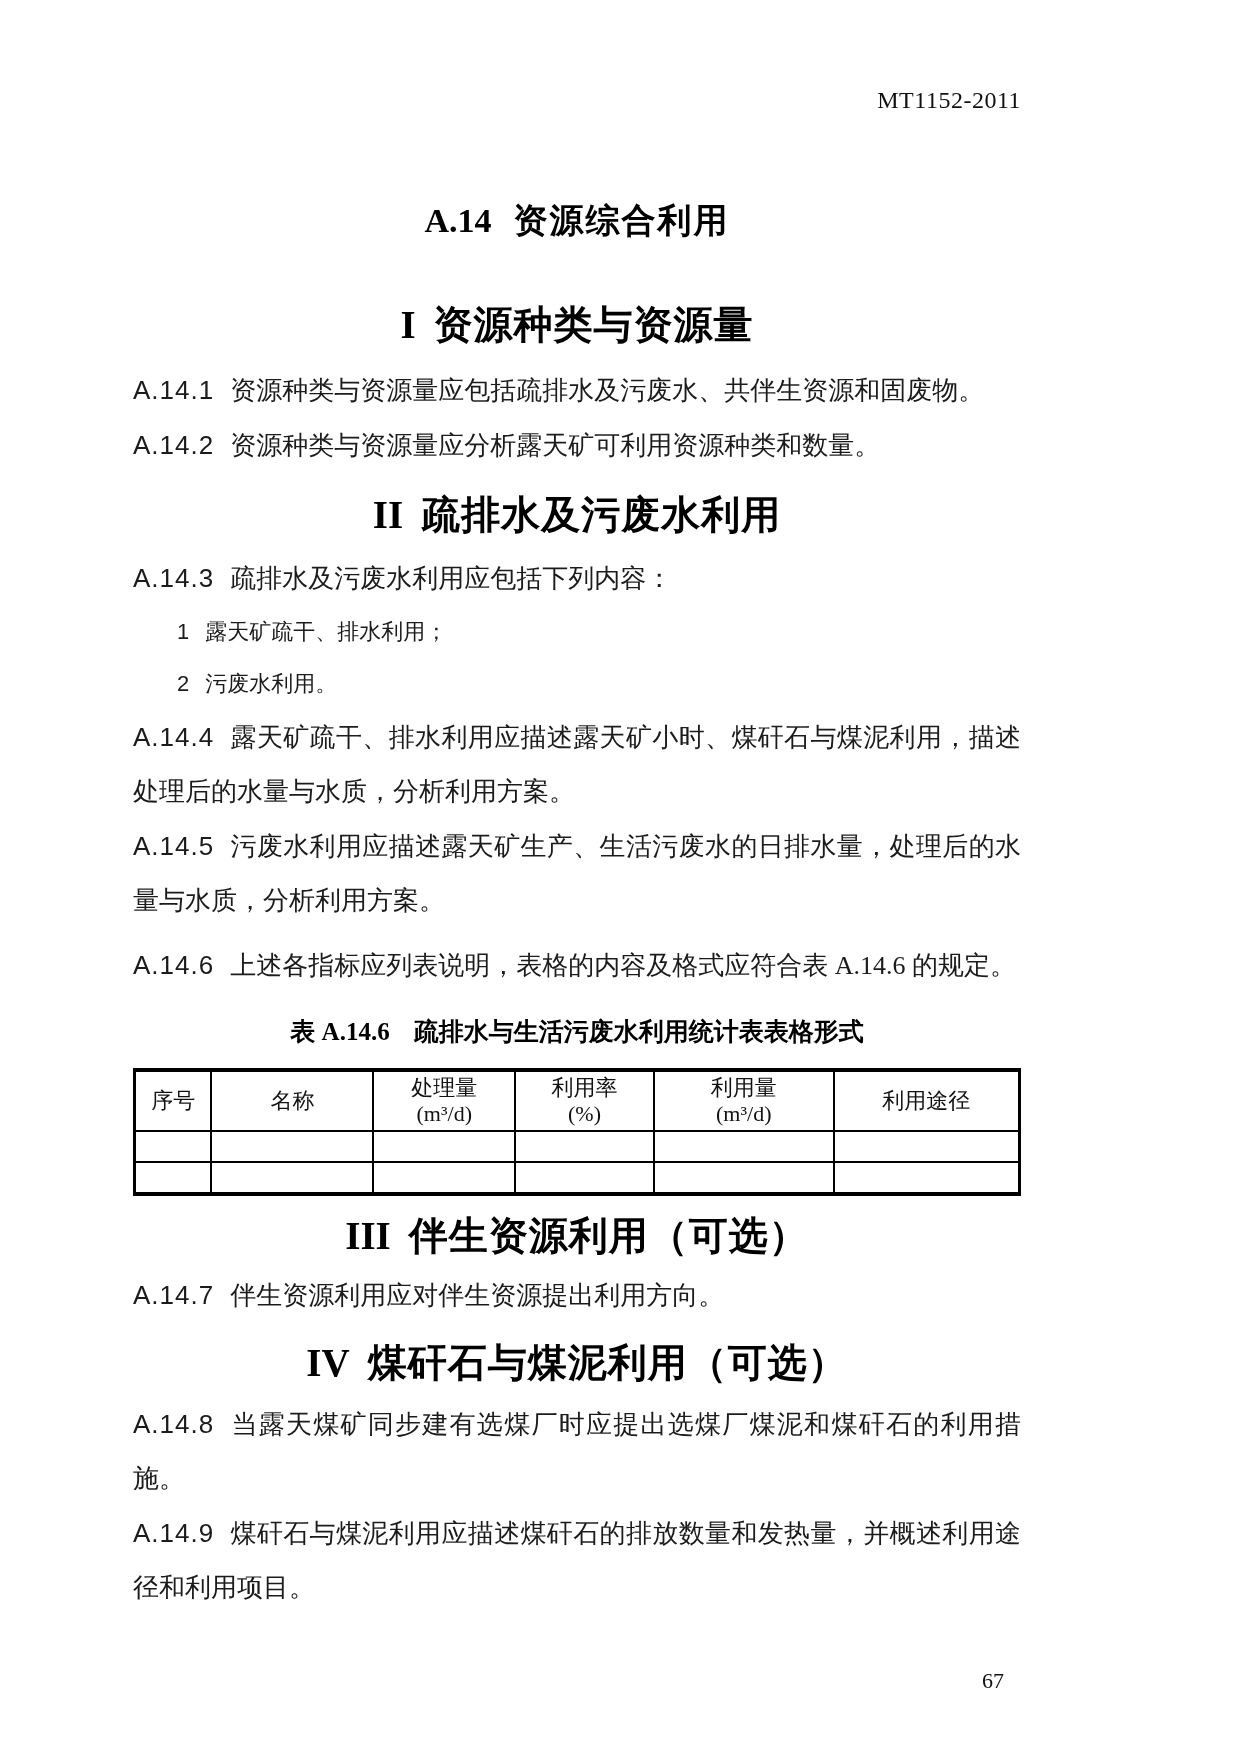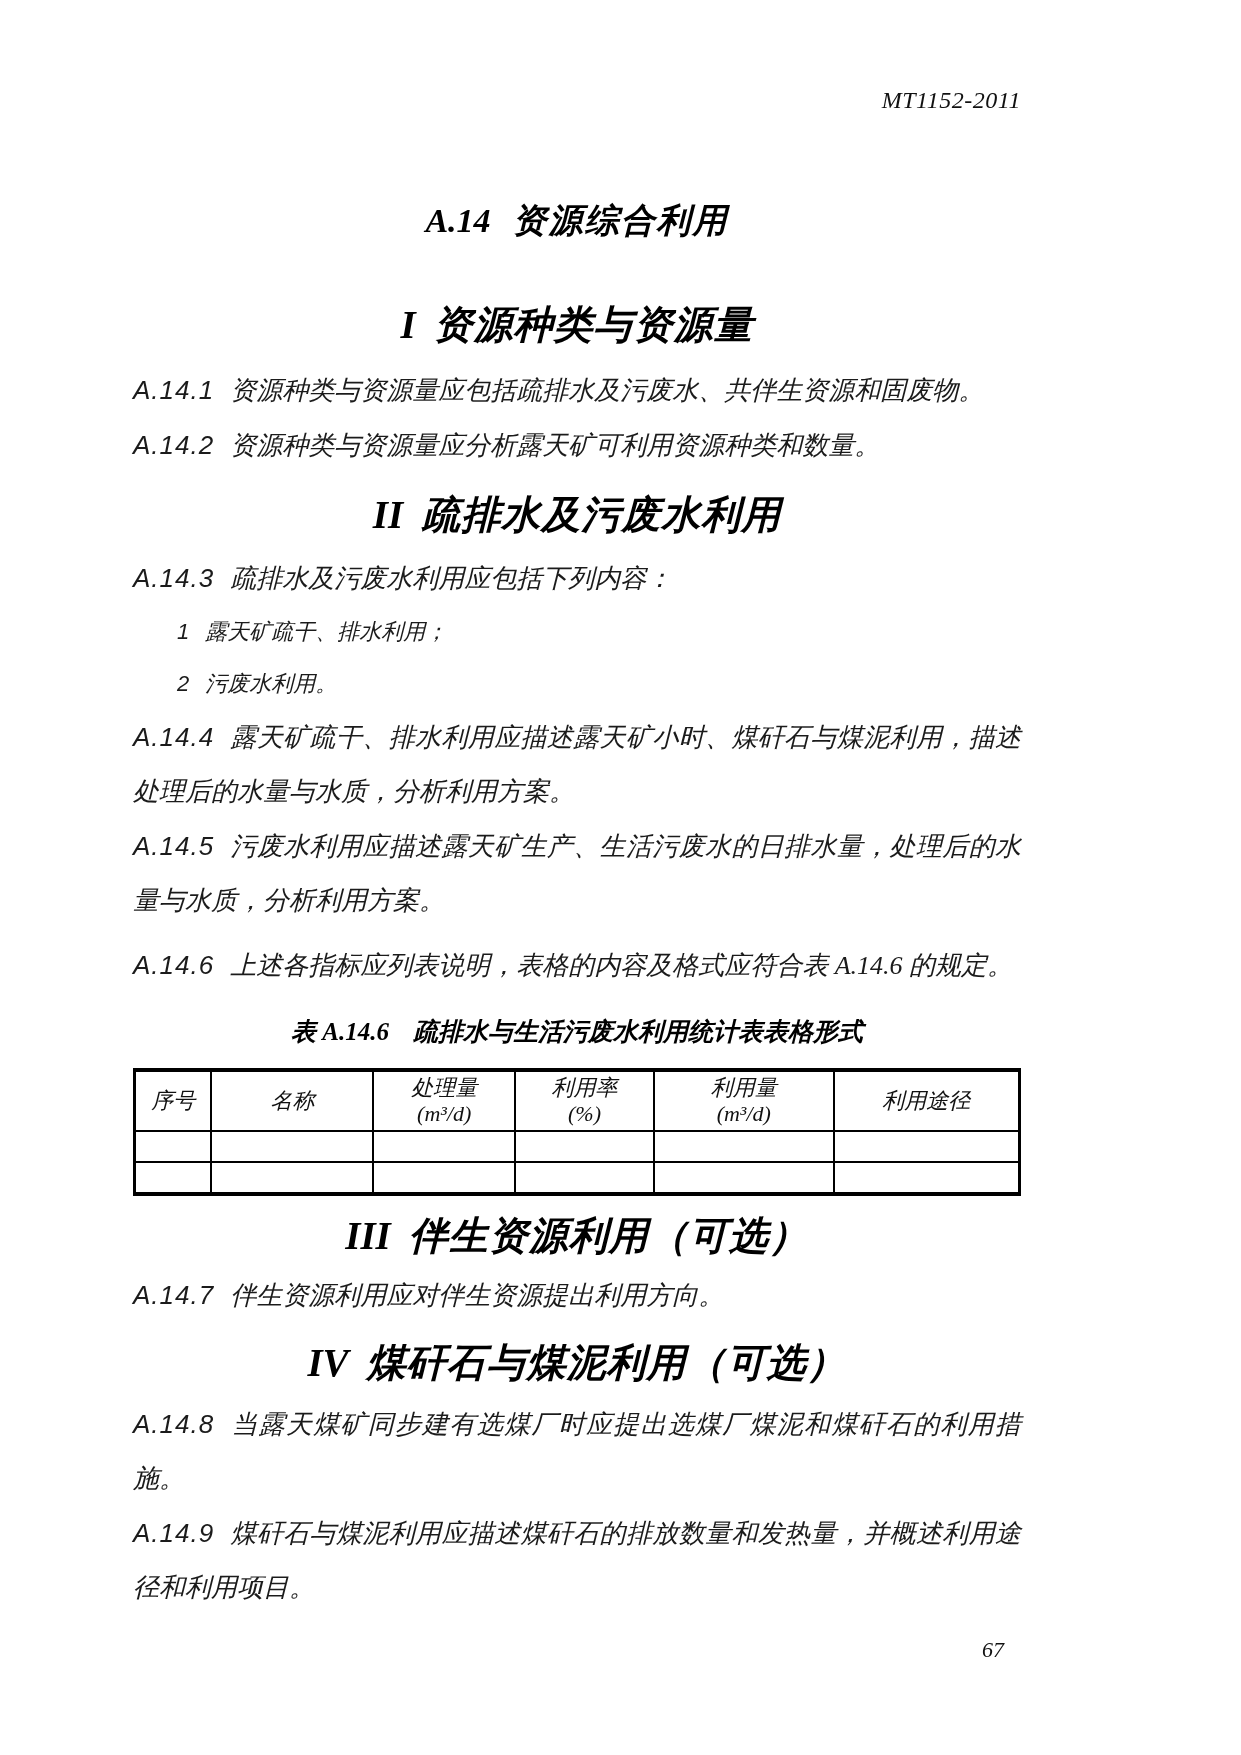--- a/index.html
+++ b/index.html
@@ -5,21 +5,20 @@
   html,body{margin:0;padding:0;background:#ffffff;}
   .page{
     position:relative;
     width:1149px;
     height:1755px;
     background:#ffffff;
     color:#1b1b1b;
     font-family:"Liberation Serif","DejaVu Serif",serif;
     overflow:hidden;
     box-sizing:border-box;
-    font-style:italic;
   }
   .content{
     padding:88px 128px 0 133px;
     box-sizing:border-box;
   }
   .page-header{
     text-align:right;
     font-size:24px;
     line-height:24px;
     letter-spacing:0.5px;
@@ -123,21 +122,21 @@
   .mt24{margin-top:24px;text-align:center;}
   .mt22{margin-top:22px;}
   .mt20{margin-top:20px;}
   .mt18{margin-top:18px;}
   .mt16{margin-top:16px;}
   .mt14{margin-top:14px;}
   .mt10{margin-top:10px;}
   .page-number{
     position:absolute;
     right:145px;
-    bottom:92px;
+    bottom:61px;
     font-size:22px;
     color:#111;
   }
 </style>
 </head>
 <body>
 
 <div class="page">
 
   <div class="content">

